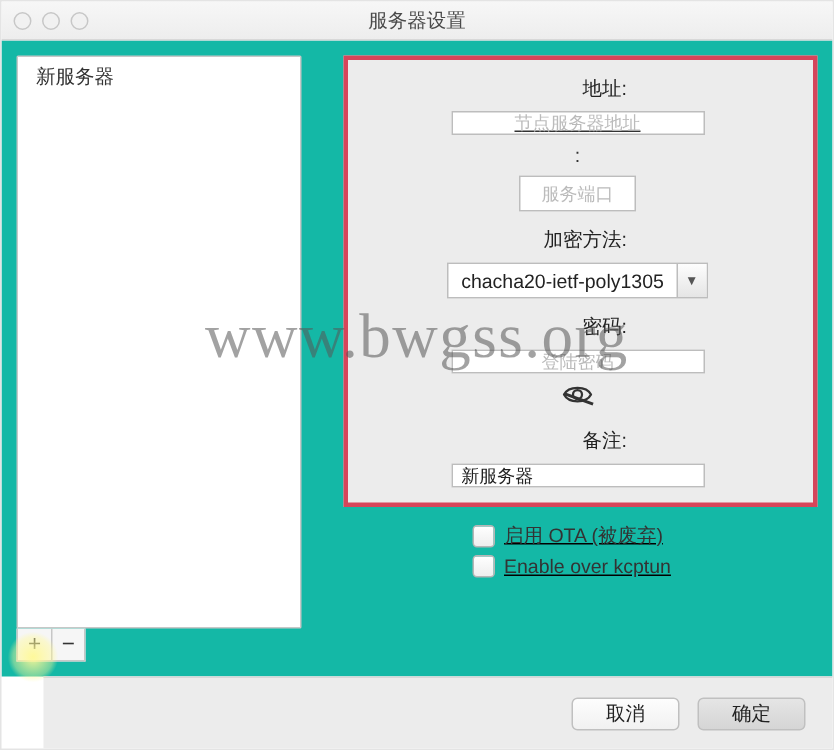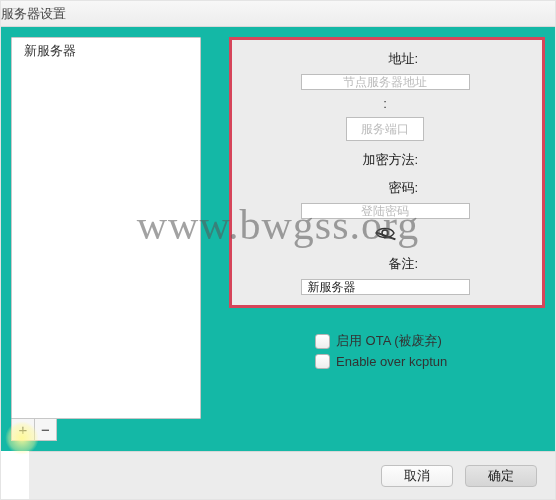--- a/index.html
+++ b/index.html
@@ -26,20 +26,21 @@
   .traffic { display: flex; gap: 7px; }
   .traffic span {
     width: 12px; height: 12px;
     border: 1px solid #c7c7c7;
     border-radius: 50%;
     background: #f1f1f1;
   }
   .window-title {
     position: absolute;
     left: 0; right: 0;
+    text-align: center;
     font-size: 13px;
     color: #4a4a4a;
     pointer-events: none;
   }
   .content {
     flex: 1;
     display: flex;
     background: #14b8a6;
     padding: 10px;
     gap: 28px;
@@ -113,21 +114,21 @@
   }
   .text-input {
     height: 24px;
     border: 1px solid #bdbdbd;
     background: #fff;
     padding: 0 6px;
     font-size: 12px;
     color: #333;
   }
   .text-input::placeholder { color: #bbb; text-align: center; }
-  .addr-input { flex: 1; }
+  .addr-input { flex: 1; text-decoration: underline; }
   .port-input { width: 78px; text-align: center; }
   .colon { color: #333; }
   .select-wrap {
     flex: 1;
     display: flex;
     align-items: center;
     height: 24px;
     border: 1px solid #bdbdbd;
     background: #fff;
   }
@@ -156,21 +157,21 @@
   }
   .eye-btn::after {
     content:"";
     position:absolute;
     left:3px; top:50%;
     width:20px; height:2px;
     background:#333;
     transform: rotate(20deg);
   }
   .remark-input { flex: 1; color: #222; }
-  .checks { margin-top: 24px; margin-left: 86px; }
+  .checks { margin-top: 10px; margin-left: 86px; text-decoration: underline; }
   .check-row {
     display: flex;
     align-items: center;
     gap: 6px;
     margin-bottom: 4px;
     color: #333;
   }
   .cb {
     width: 15px; height: 15px;
     border: 1px solid #b6b6b6;
@@ -244,20 +245,24 @@
 
       <div class="row">
         <div class="row-label">地址:</div>
         <input class="text-input addr-input" placeholder="节点服务器地址" style="">
         <span class="colon">:</span>
         <input class="text-input port-input" placeholder="服务端口" style="">
       </div>
 
       <div class="row">
         <div class="row-label">加密方法:</div>
+        <div class="select-wrap">
+          <div class="select-text">chacha20-ietf-poly1305</div>
+          <div class="select-btn">▼</div>
+        </div>
       </div>
 
       <div class="row">
         <div class="row-label">密码:</div>
         <input type="password" class="text-input pwd-input" placeholder="登陆密码" style="">
         <div class="eye-btn">
           <svg width="20" height="14" viewBox="0 0 20 14">
               <path d="M1 7 C4 1 16 1 19 7 C16 13 4 13 1 7 Z" fill="none" stroke="#333" stroke-width="1.5"></path>
               <circle cx="10" cy="7" r="3" fill="none" stroke="#333" stroke-width="1.5"></circle>
             </svg>

